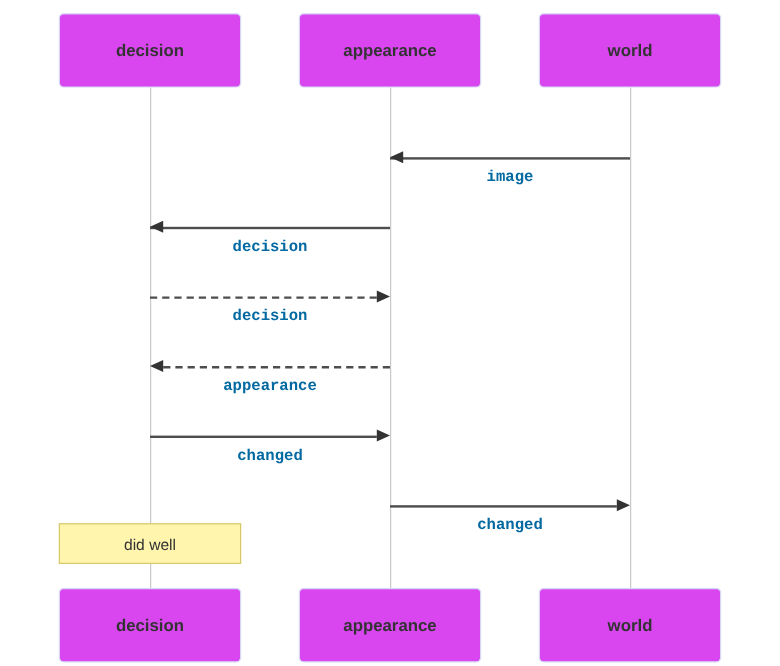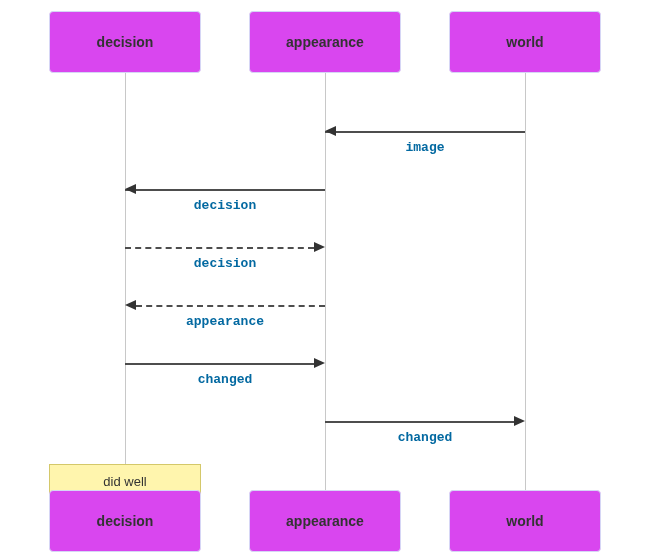--- a/index.html
+++ b/index.html
@@ -157,21 +157,21 @@
     <div class="msg-arrowhead right" style="left:189px;"></div>
     <div class="msg-label" style="left:100px; top:-28px;">changed</div>
   </div>
 
   <div class="message" style="left:325px; top:421px; width:200px;">
     <div class="msg-line" style="width:189px;"></div>
     <div class="msg-arrowhead right" style="left:189px;"></div>
     <div class="msg-label" style="left:100px; top:-28px;">changed</div>
   </div>
 
-  <div class="note-box" style="left:49px; top:436px; width:152px; height:34px;margin-top:28px;">
+  <div class="note-box" style="left:49px; top:436px; width:152px; height:34px;">
     <span class="note-label">did well</span>
   </div>
 
   <div class="participant-box" style="left:49px; top:490px;">
     <span class="participant-label">decision</span>
   </div>
   <div class="participant-box" style="left:249px; top:490px;">
     <span class="participant-label">appearance</span>
   </div>
   <div class="participant-box" style="left:449px; top:490px;">

